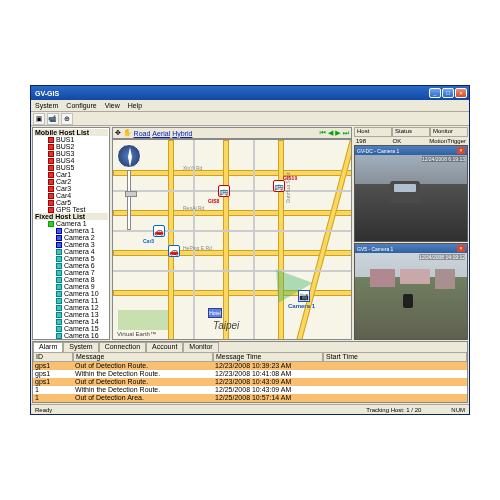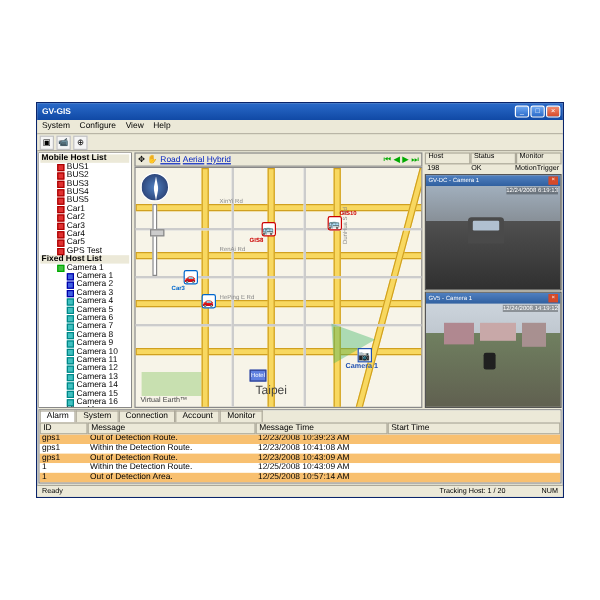--- a/index.html
+++ b/index.html
@@ -36,21 +36,21 @@
 .compass:before { content: ''; position: absolute; left: 10px; top: 2px; width: 4px; height: 20px; background: #fff; clip-path: polygon(50% 0,100% 50%,50% 100%,0 50%); }
 .zoom { position: absolute; left: 14px; top: 30px; width: 4px; height: 60px; background: #fff; border: 1px solid #888; }
 .zoom:before { content: ''; position: absolute; left: -3px; top: 20px; width: 10px; height: 4px; background: #ccc; border: 1px solid #888; }
 .mapicon { position: absolute; width: 12px; height: 12px; display: flex; align-items: center; justify-content: center; font-size: 8px; }
 .bus { background: #fff; border: 1px solid #c00; color: #c00; border-radius: 2px; }
 .car { background: #fff; border: 1px solid #06c; color: #06c; border-radius: 2px; }
 .rlabel { position: absolute; font-size: 5px; color: #888; white-space: nowrap; }
 .cone { position: absolute; width: 0; height: 0; border-left: 15px solid transparent; border-right: 25px solid transparent; border-bottom: 30px solid rgba(60,180,100,0.4); }
 .hotel { position: absolute; width: 14px; height: 10px; background: #6080e0; border: 1px solid #304090; display: flex; align-items: center; justify-content: center; color: #fff; font-size: 5px; }
 .camlabel { position: absolute; font-size: 6px; color: #2050b0; font-weight: bold; }
-.cityname { position: absolute; font-size: 10px; color: #444; }
+.cityname { position: absolute; font-size: 10px; color: #444; font-style: italic; }
 .vearth { position: absolute; font-size: 6px; color: #444; }
 .right { width: 114px; display: flex; flex-direction: column; margin: 1px; gap: 1px; }
 .rheader { height: 10px; display: flex; background: #ece9d8; font-size: 6px; }
 .rheader span { border: 1px solid #aca899; padding: 0 2px; }
 .vidpanel { flex: 1; border: 1px solid #555; background: #333; position: relative; overflow: hidden; }
 .vidtitle { position: absolute; top: 0; left: 0; right: 0; height: 9px; background: linear-gradient(#5080c0,#3060a0); color: #fff; font-size: 5px; padding: 0 2px; display: flex; justify-content: space-between; align-items: center; }
 .vidclose { width: 8px; height: 7px; background: #d44a2a; color: #fff; text-align: center; }
 .vidts { position: absolute; top: 10px; right: 2px; color: #fff; font-size: 5px; background: rgba(0,0,0,0.3); }
 .vid1 { background: linear-gradient(#a8b8c8 0%,#889098 40%,#505050 40%,#303030 100%); }
 .carshape { position: absolute; left: 35px; top: 35px; width: 30px; height: 22px; background: #4a4a4a; border-radius: 3px 3px 1px 1px; }

